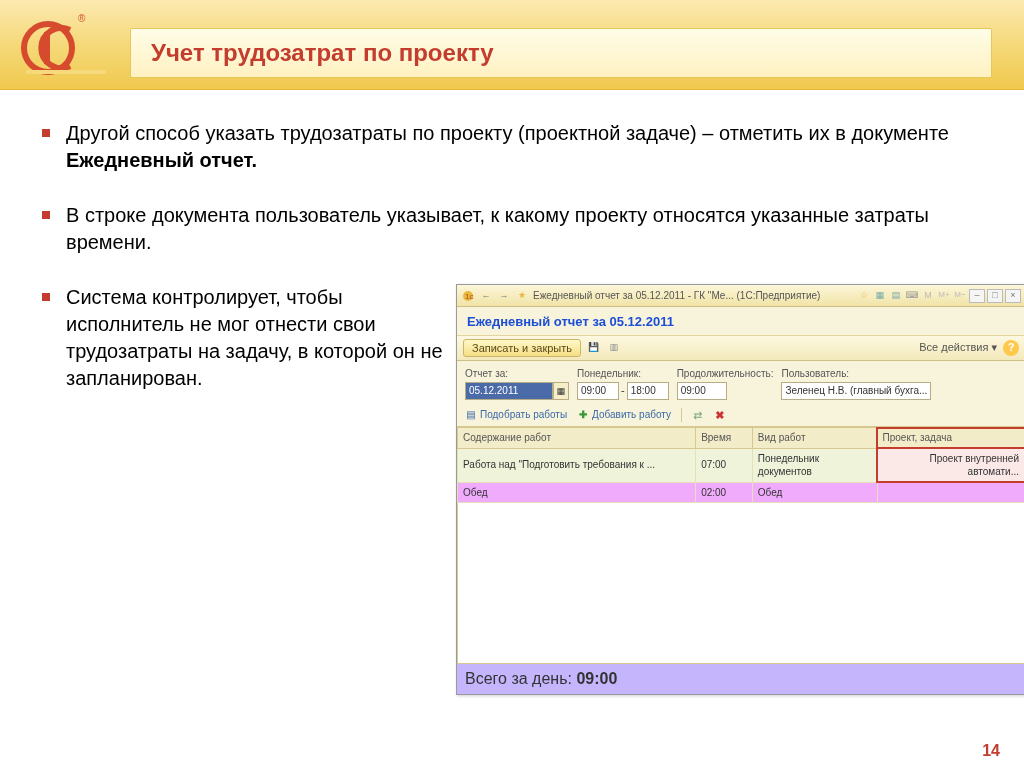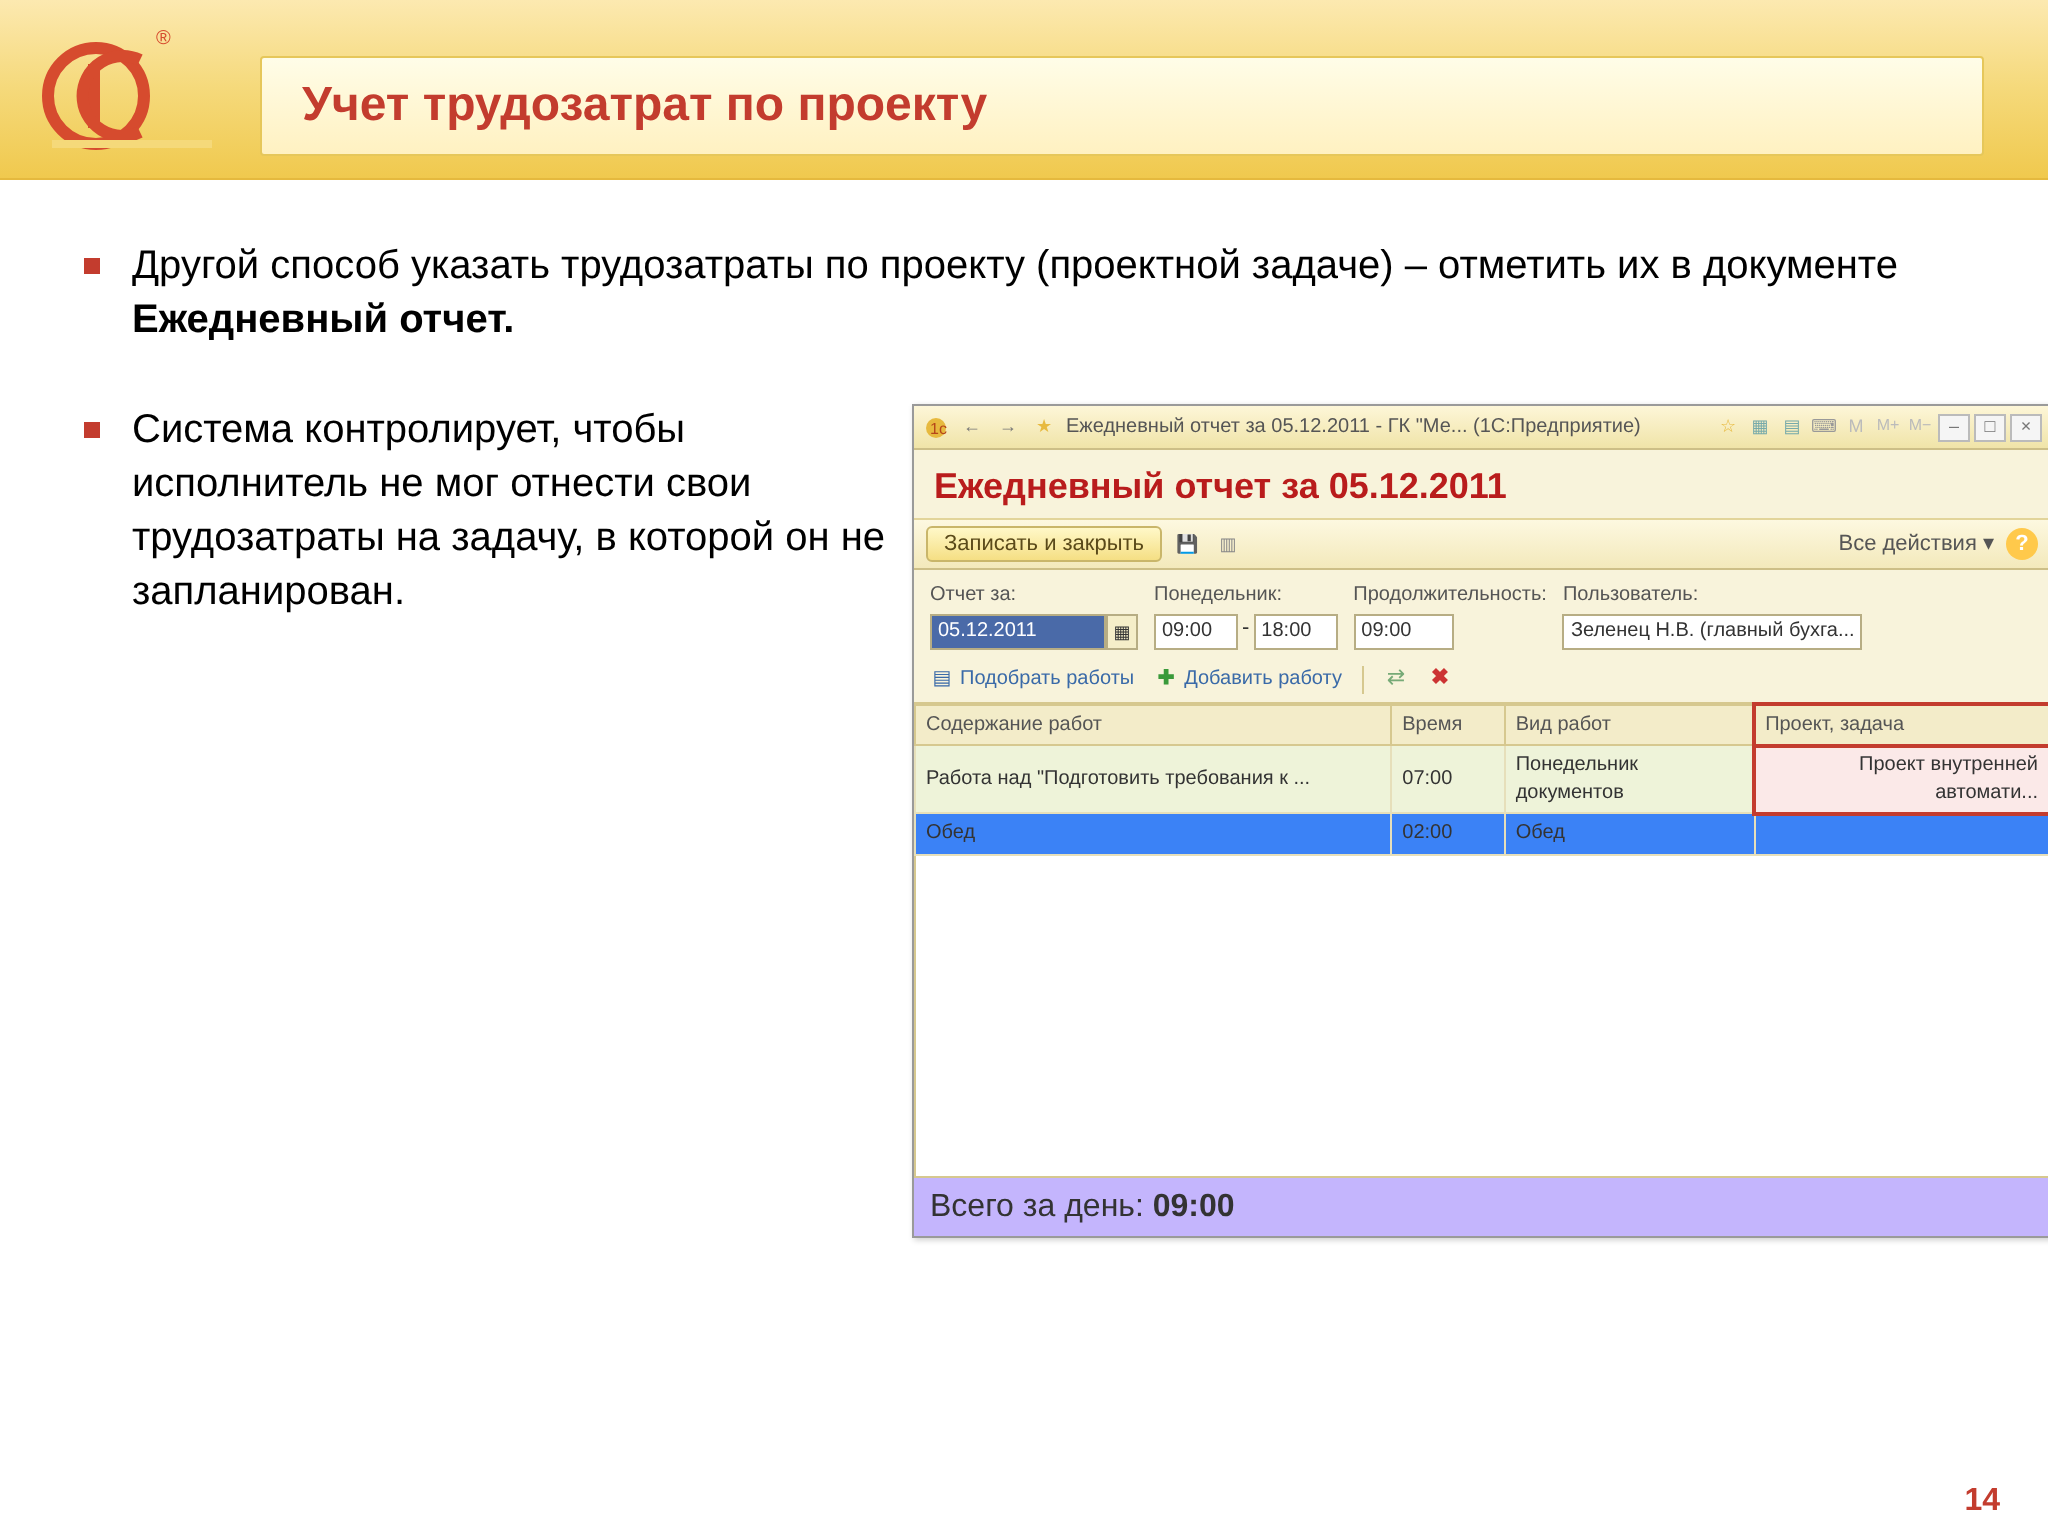--- a/index.html
+++ b/index.html
@@ -22,21 +22,21 @@
   .layout-split .txt { flex: 0 0 380px; }
   .page-num { position: absolute; bottom: 8px; right: 24px; font-size: 16px; color: #c33c2e; font-weight: bold; }
 
   
   .app-window { width: 570px; border: 1px solid #9a9a9a; background: #f8f3db; font-size: 11px; color: #333; box-shadow: 1px 1px 3px rgba(0,0,0,0.2); }
   .win-titlebar { height: 22px; background: linear-gradient(to bottom, #fdf6d8, #f0e4a8); display: flex; align-items: center; padding: 0 4px; border-bottom: 1px solid #cdbf87; gap: 4px; }
   .win-titlebar .t-text { flex: 1; font-size: 10px; color: #555; white-space: nowrap; overflow: hidden; }
   .win-icons-right { display: flex; gap: 2px; align-items: center; }
   .tb-icon { width: 14px; height: 14px; display: inline-flex; align-items: center; justify-content: center; font-size: 9px; color: #777; border: 1px solid transparent; }
   .tb-icon.box { border: 1px solid #bbb; background: #f5f5f5; width: 16px; height: 14px; }
-  .doc-title { padding: 6px 10px 4px 10px; color: #b91c1c; font-size: 18px; font-weight: bold; }
+  .doc-title { padding: 6px 10px 4px 10px; color: #1d4ed8; font-size: 13px; font-weight: bold; }
   .toolbar { height: 26px; background: linear-gradient(to bottom, #fdf8e0, #f3e9bb); border-top: 1px solid #e2d49a; border-bottom: 1px solid #cdbf87; display: flex; align-items: center; padding: 0 6px; gap: 6px; }
   .btn-main { background: linear-gradient(to bottom, #fff8c8, #f5df84); border: 1px solid #c9b66a; border-radius: 3px; padding: 2px 8px; font-size: 11px; color: #5a4a1a; }
   .toolbar-spacer { flex: 1; }
   .link-lite { color: #555; font-size: 11px; }
   .help-icon { width: 16px; height: 16px; border-radius: 50%; background: #ffc94b; color: #fff; display: inline-flex; align-items: center; justify-content: center; font-size: 11px; font-weight: bold; }
 
   .fields-row { display: flex; align-items: flex-end; gap: 8px; padding: 6px 8px 4px 8px; }
   .fld { display: flex; flex-direction: column; gap: 2px; }
   .fld label { font-size: 10px; color: #555; }
   .inp { border: 1px solid #b7ad84; background: #fff; height: 18px; padding: 0 3px; font-size: 10px; display: flex; align-items: center; }
@@ -47,21 +47,21 @@
   .date-btn { width: 16px; height: 18px; border: 1px solid #b7ad84; background: #f5eec9; display: inline-flex; align-items: center; justify-content: center; font-size: 9px; }
   .dash { padding: 0 2px 2px 2px; }
 
   .sub-toolbar { display: flex; align-items: center; gap: 10px; padding: 4px 8px; border-bottom: 1px solid #d6c88f; }
   .link-btn { color: #3a6aa8; font-size: 10px; display: inline-flex; align-items: center; gap: 3px; }
   .mini-icon { width: 12px; height: 12px; display: inline-flex; align-items: center; justify-content: center; }
   .mini-icon.green { color: #3a9a3a; font-weight: bold; }
   .mini-icon.red { color: #c33; font-weight: bold; font-size: 11px; }
   .mini-icon.swap { color: #7a7; }
 
-  table.grid { width: 100%; border-collapse: collapse; background: #3b82f6; font-size: 10px; }
+  table.grid { width: 100%; border-collapse: collapse; background: #f0abfc; font-size: 10px; }
   table.grid th { background: #f3ecc9; border: 1px solid #d6c88f; padding: 3px 5px; text-align: left; font-weight: normal; color: #555; }
   table.grid td { border: 1px solid #e6dfba; padding: 3px 5px; color: #333; }
   tr.sel td { background: #eef3d9; }
   .col-project-h { outline: 2px solid #c33c2e; outline-offset: -1px; }
   .col-project-c { outline: 2px solid #c33c2e; outline-offset: -1px; background: #fbe9e8 !important; text-align: right; }
   .grid-empty { height: 160px; background: #fff; border-left: 1px solid #d6c88f; border-right: 1px solid #d6c88f; }
   .status-bar { border-top: 1px solid #d6c88f; padding: 4px 8px; font-size: 16px; background: #c4b5fd; }
 </style>
 </head>
 <body>
@@ -80,20 +80,23 @@
     <div class="header-inner">
       <span class="title">Учет трудозатрат по проекту</span>
     </div>
   </div>
 
   <div class="content">
     <ul class="bullets">
       <li>
         <span>Другой способ указать трудозатраты по проекту (проектной задаче) – отметить их в документе </span>
         <span class="bold-part">Ежедневный отчет.</span>
+      </li>
+      <li>
+        <span>В строке документа пользователь указывает, к какому проекту относятся указанные затраты времени.</span>
       </li>
       <li>
         <div class="layout-split">
           <div class="txt">Система контролирует, чтобы исполнитель не мог отнести свои трудозатраты на задачу, в которой он не запланирован.</div>
           <div>
 
             <div class="app-window">
               <div class="win-titlebar">
                 <span class="tb-icon">
                   <svg width="12" height="12">

